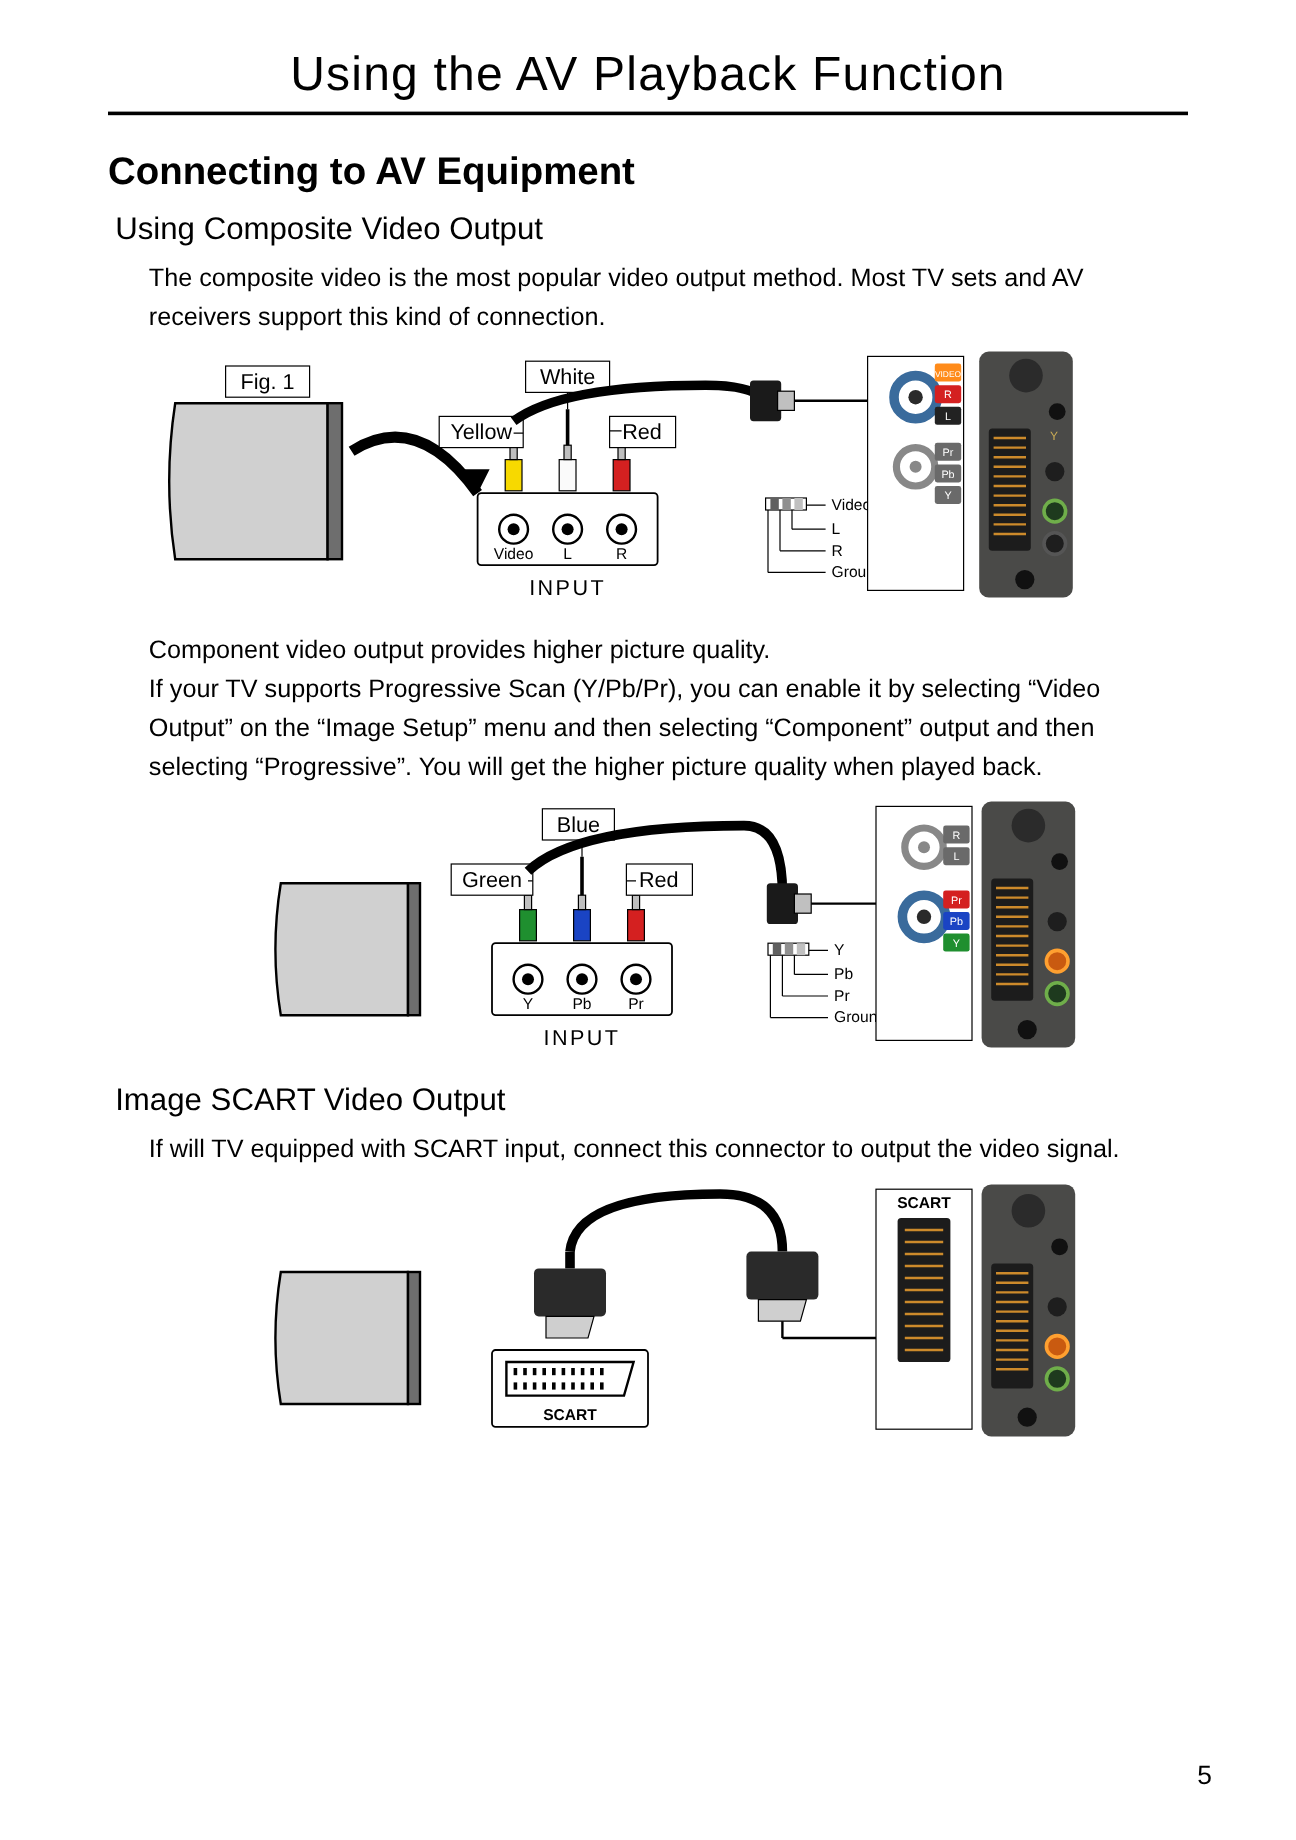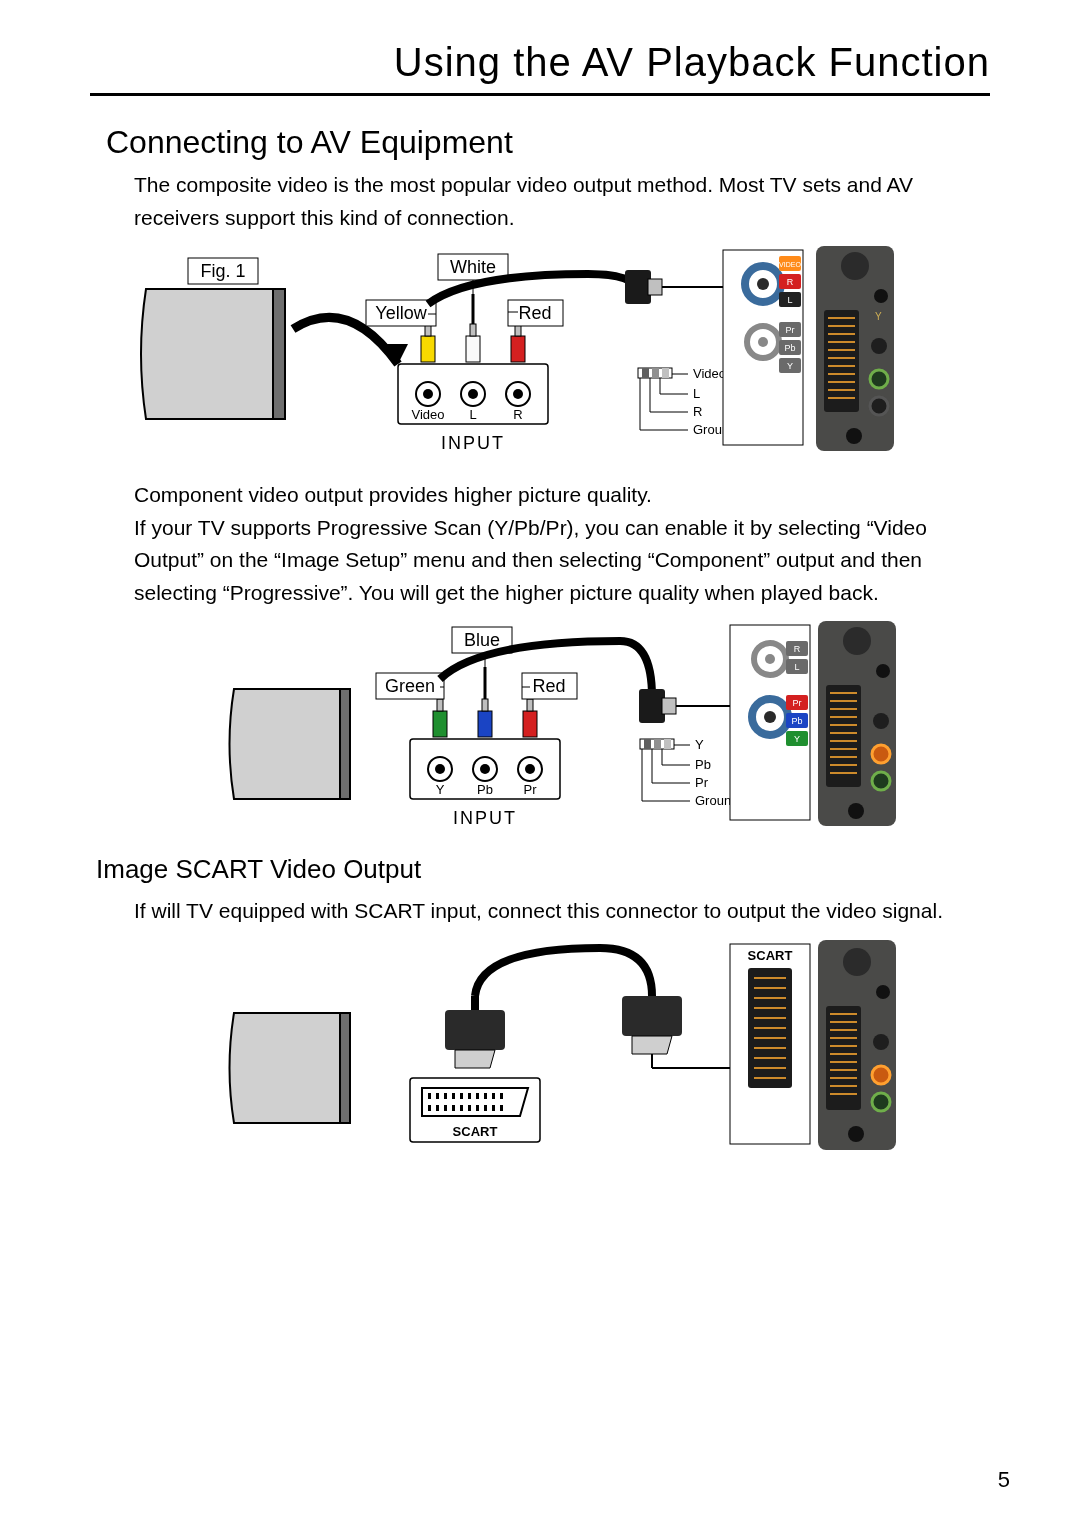--- a/index.html
+++ b/index.html
@@ -12,40 +12,40 @@
   }
   .page {
     position: relative;
     width: 1080px;
     height: 1533px;
     box-sizing: border-box;
     padding: 40px 90px 0 90px;
   }
   .page-title {
     font-size: 40px;
-    text-align: right;
+    text-align: center;
     letter-spacing: 1px;
     padding-bottom: 8px;
     border-bottom: 3px solid #000;
     margin-bottom: 28px;
   }
   .section-title {
     font-size: 32px;
-    margin: 10px 0 8px 16px;
-    font-weight: normal;
+    margin: 10px 0 8px 0;
+    font-weight: bold;
   }
   .subsection-title {
     font-size: 26px;
     margin: 14px 0 10px 6px;
     font-weight: normal;
   }
   .body-text {
     font-size: 21px;
     line-height: 1.55;
-    margin: 6px 0 10px 44px;
+    margin: 6px 0 10px 34px;
   }
   .figure {
     margin: 10px 0 20px 38px;
     position: relative;
   }
   .figure svg {
     display: block;
   }
   .page-number {
     position: absolute;
@@ -64,20 +64,21 @@
 </style>
 </head>
 <body>
 
 <div class="page">
 
   <div class="page-title">Using the AV Playback Function</div>
 
   <div class="section-title">Connecting to AV Equipment</div>
 
+  <div class="subsection-title">Using Composite Video Output</div>
   <div class="body-text">The composite video is the most popular video output method. Most TV sets and AV receivers support this kind of connection.</div>
 
   <div class="figure">
     <svg width="770" height="215" viewBox="0 0 770 215">
 
       <g>
         <path d="M18 45 Q8 110 18 175 L145 175 L145 45 Z" fill="#d0d0d0" stroke="#000" stroke-width="2"></path>
         <rect x="145" y="45" width="12" height="130" fill="#6e6e6e" stroke="#000" stroke-width="2"></rect>
       </g>
 

